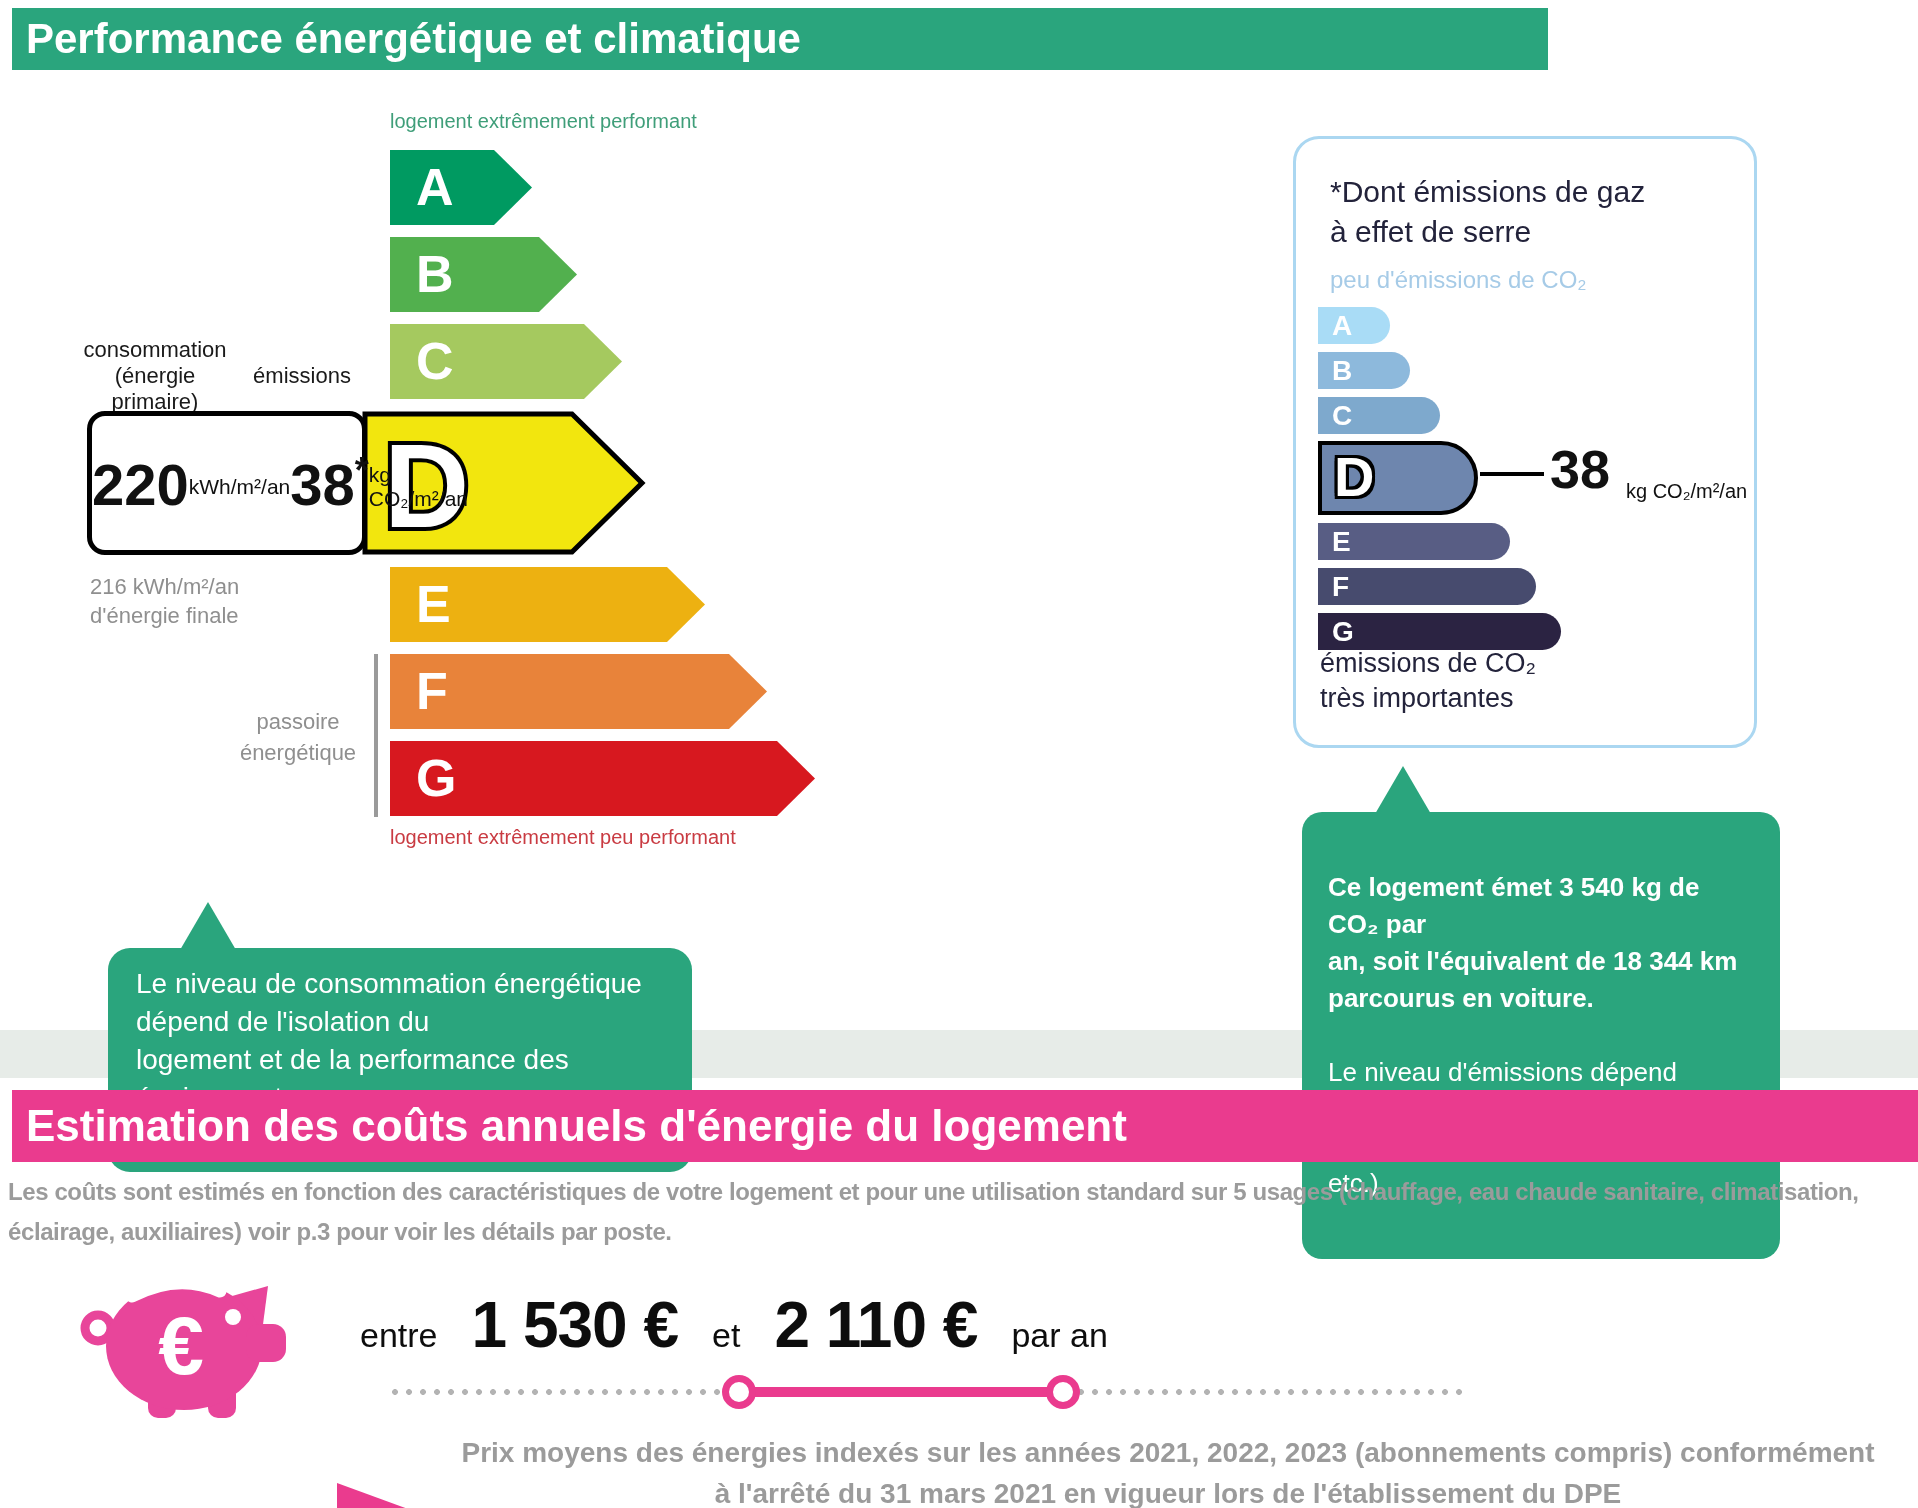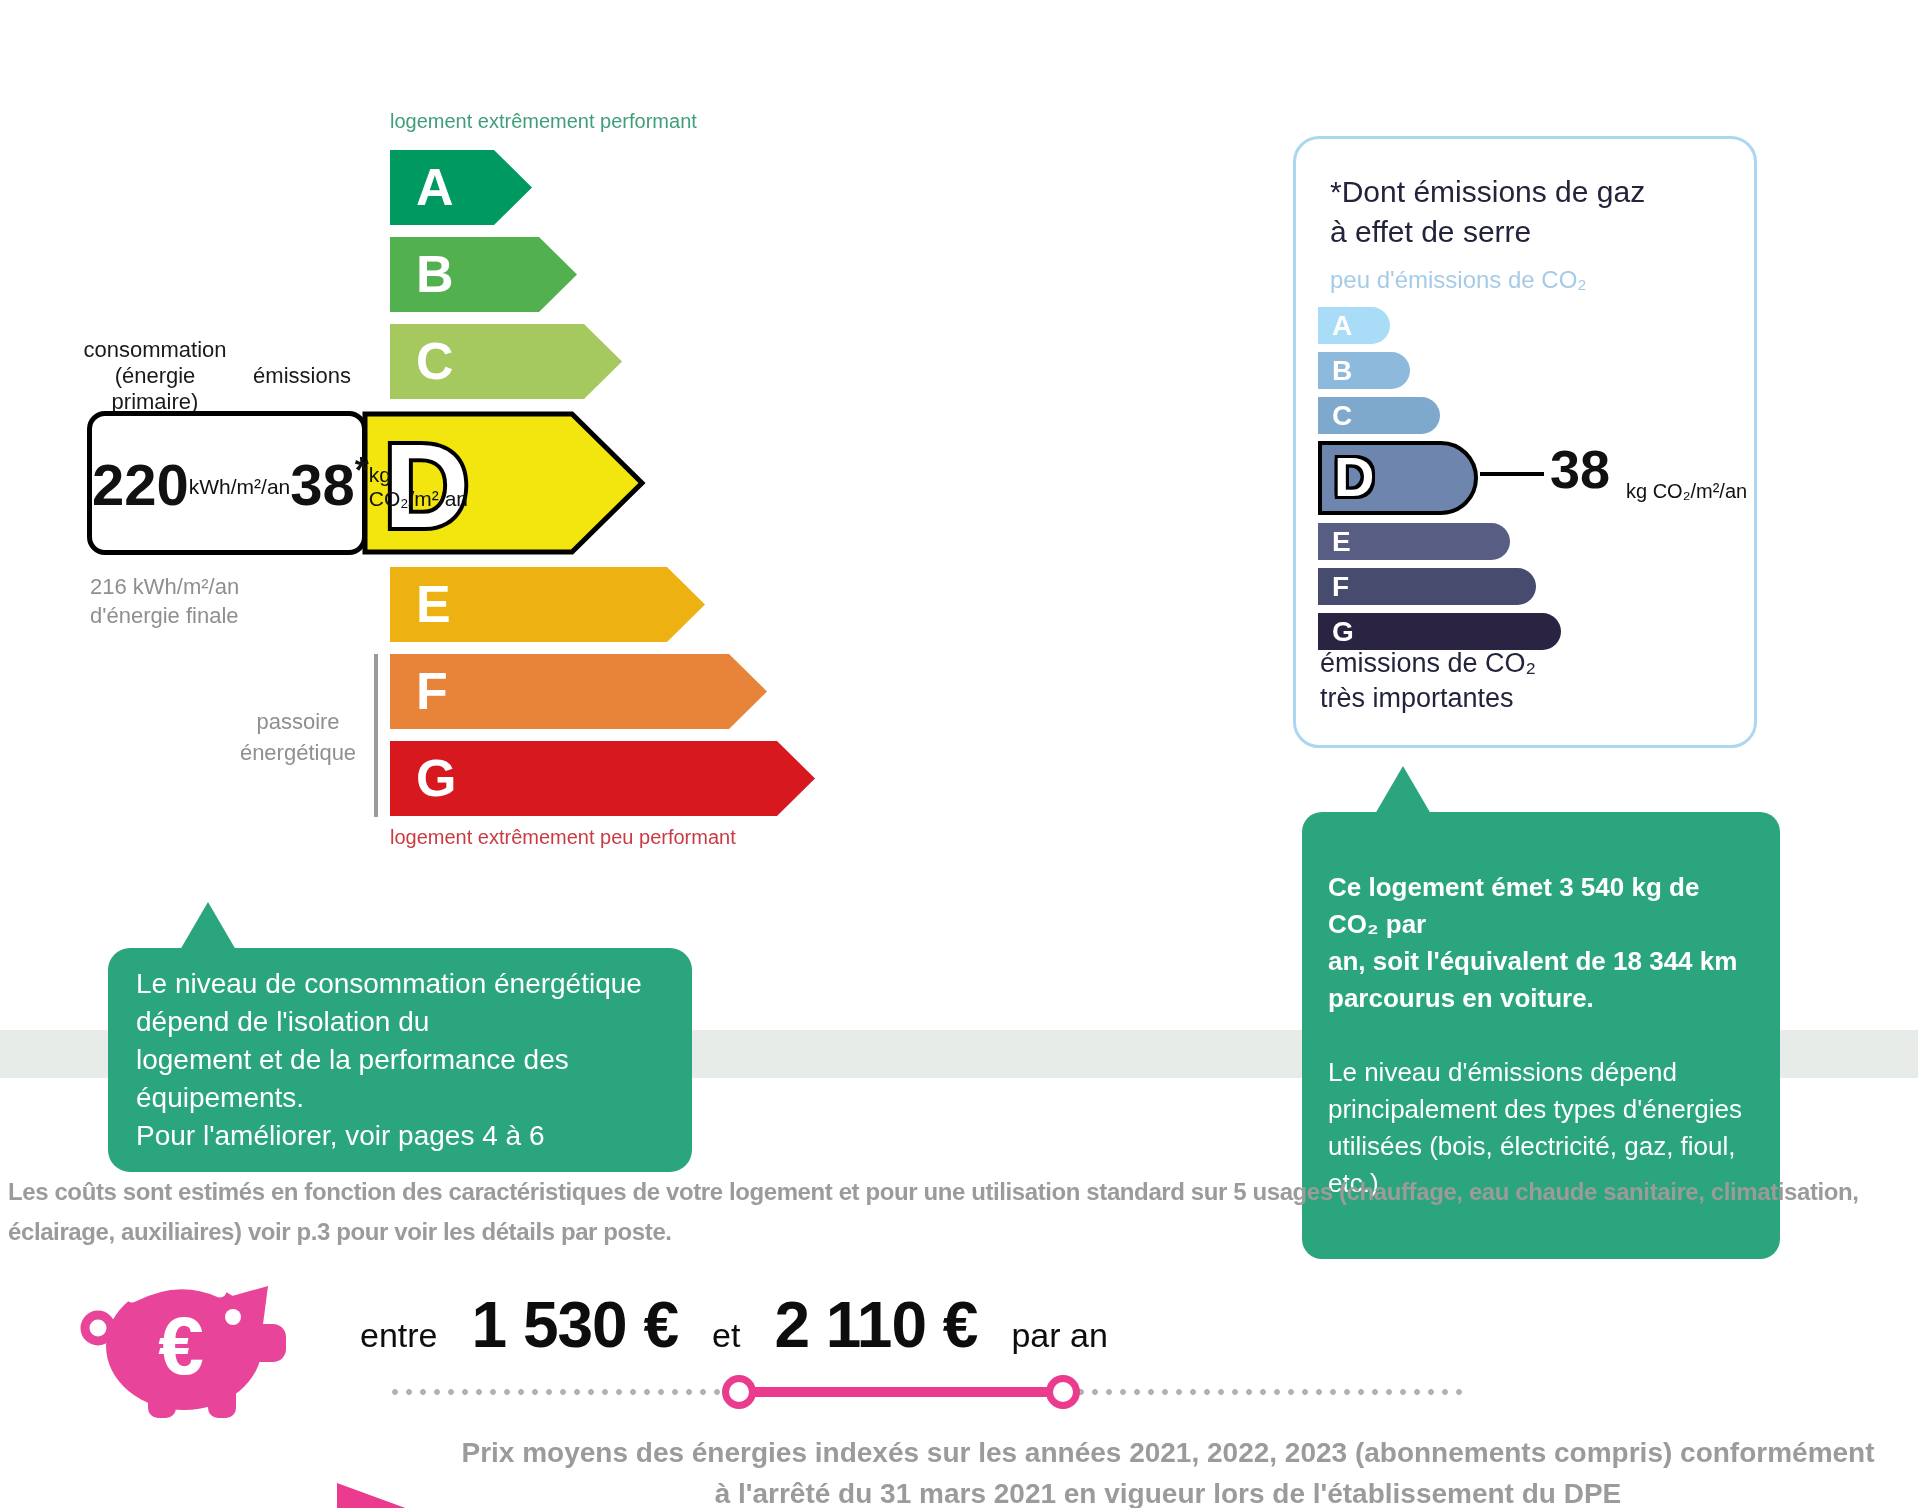--- a/index.html
+++ b/index.html
@@ -93,20 +93,21 @@
   .costs-foot { position:absolute; left:420px; top:1432px; width:1496px; text-align:center; font-size:28px; font-weight:bold; color:#9b9b9b; line-height:41px; white-space:pre-line; }
   .pink-tri { position:absolute; left:337px; top:1483px; width:0; height:0; border-top:45px solid transparent; border-bottom:45px solid transparent; border-left:123px solid #ea3b8e; }
 </style>
 </head>
 <body>
 
 <div id="canvas">
 
   <div class="band-gray"></div>
 
+  <div class="hdr hdr-energy" style="background: rgb(42, 165, 125);">Performance énergétique et climatique</div>
 
   <div class="lbl-top">logement extrêmement performant</div>
 
   <div class="arrow" id="arr-a" style="background: rgb(0, 154, 97);">
     <span class="arrow-letter">A</span>
   </div>
   <div class="arrow" id="arr-b" style="background: rgb(82, 176, 78);">
     <span class="arrow-letter">B</span>
   </div>
   <div class="arrow" id="arr-c" style="background: rgb(165, 201, 95);">
@@ -194,20 +195,21 @@
   <div class="ptr ptr-right"></div>
   <div class="callout callout-right" style="background: rgb(42, 165, 125);">
     <div class="bold">Ce logement émet 3 540 kg de CO₂ par
 an, soit l'équivalent de 18 344 km
 parcourus en voiture.</div>
     <div>Le niveau d'émissions dépend
 principalement des types d'énergies
 utilisées (bois, électricité, gaz, fioul, etc.)</div>
   </div>
 
+  <div class="hdr hdr-costs" style="background: rgb(234, 59, 142);">Estimation des coûts annuels d'énergie du logement</div>
   <div class="costs-desc">Les coûts sont estimés en fonction des caractéristiques de votre logement et pour une utilisation standard sur 5 usages (chauffage, eau chaude sanitaire, climatisation,
 éclairage, auxiliaires) voir p.3 pour voir les détails par poste.</div>
 
   <svg class="piggy" viewBox="0 0 232 156">
     <circle cx="30" cy="62" r="13" fill="none" stroke="#e8459a" stroke-width="9"></circle>
     <rect x="80" y="118" width="28" height="34" rx="10" fill="#e8459a"></rect>
     <rect x="140" y="118" width="28" height="34" rx="10" fill="#e8459a"></rect>
     <path d="M150 34 L200 20 L194 66 Z" fill="#e8459a"></path>
     <ellipse cx="116" cy="80" rx="78" ry="64" fill="#e8459a"></ellipse>
     <rect x="178" y="58" width="40" height="38" rx="13" fill="#e8459a"></rect>

